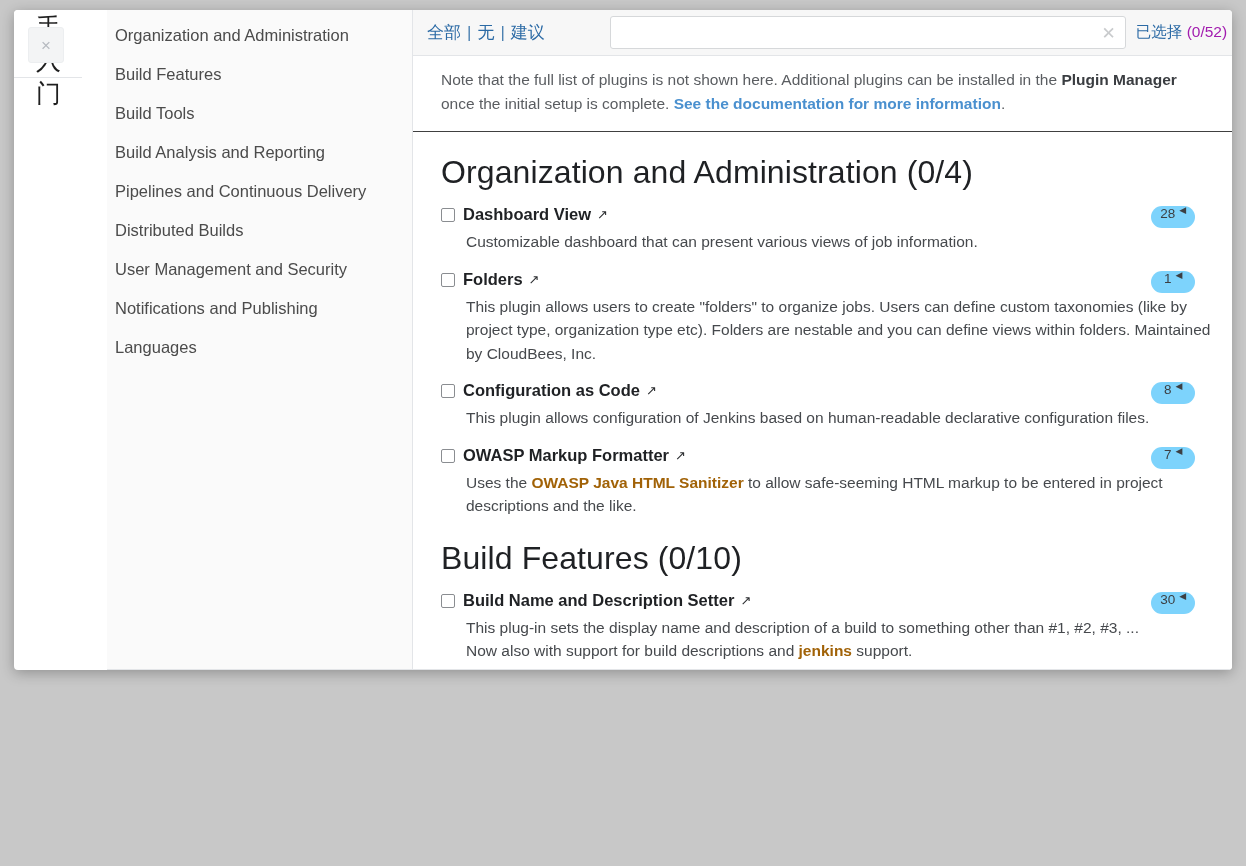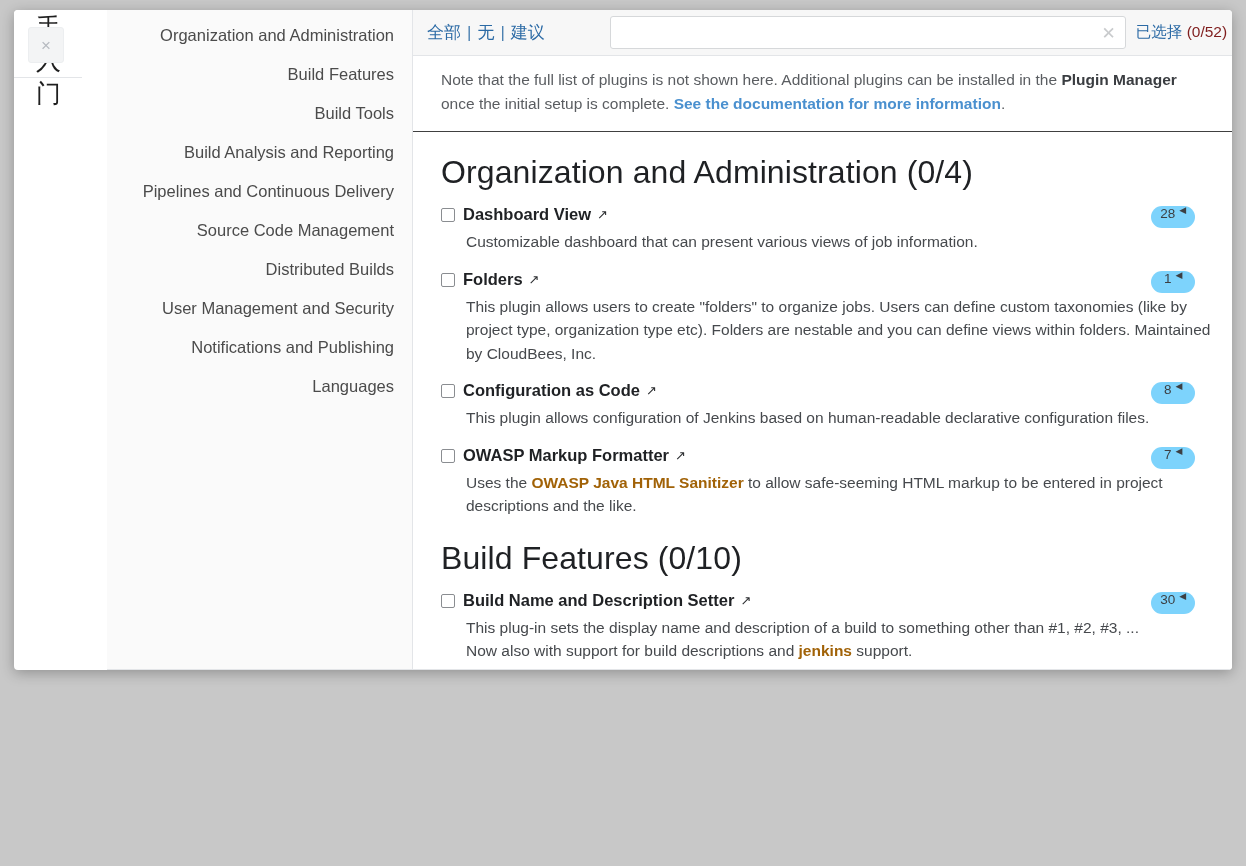--- a/index.html
+++ b/index.html
@@ -70,21 +70,20 @@
     border-right: 1px solid #e3e5e8;
     padding-top: 6px;
     overflow: hidden;
   }
   .side-item {
     padding: 10px 18px 10px 8px;
     font-size: 16.5px;
     color: #4b4b4b;
     cursor: pointer;
     white-space: nowrap;
-    text-align: right;
   }
 
   .rightcol {
     flex: 1 1 auto;
     display: flex;
     flex-direction: column;
     min-width: 0;
     position: relative;
   }
   
@@ -136,21 +135,21 @@
     user-select: none;
     line-height: 1;
   }
   .selected-info {
     margin-left: auto;
     font-size: 15.5px;
     white-space: nowrap;
     padding-right: 22px;
   }
   .selected-info a { color: #2b6aa5; text-decoration: none; cursor: pointer; }
-  .selected-info .count { color: #7f1d1d; }
+  .selected-info .count { color: #a21caf; }
 
   
   .scrollarea {
     flex: 1 1 auto;
     overflow: hidden;
     position: relative;
     background: #fff;
     padding-right: 24px;
   }
   .notice {
@@ -308,21 +307,20 @@
   </div>
 
   <div class="body-wrap">
 
     <div class="sidebar">
       <div class="side-item">Organization and Administration</div>
       <div class="side-item">Build Features</div>
       <div class="side-item">Build Tools</div>
       <div class="side-item">Build Analysis and Reporting</div>
       <div class="side-item">Pipelines and Continuous Delivery</div>
-      <div class="side-item">Source Code Management</div>
       <div class="side-item">Distributed Builds</div>
       <div class="side-item">User Management and Security</div>
       <div class="side-item">Notifications and Publishing</div>
       <div class="side-item">Languages</div>
     </div>
 
     <div class="rightcol">
 
       <div class="filterbar">
         <div class="filter-links">

